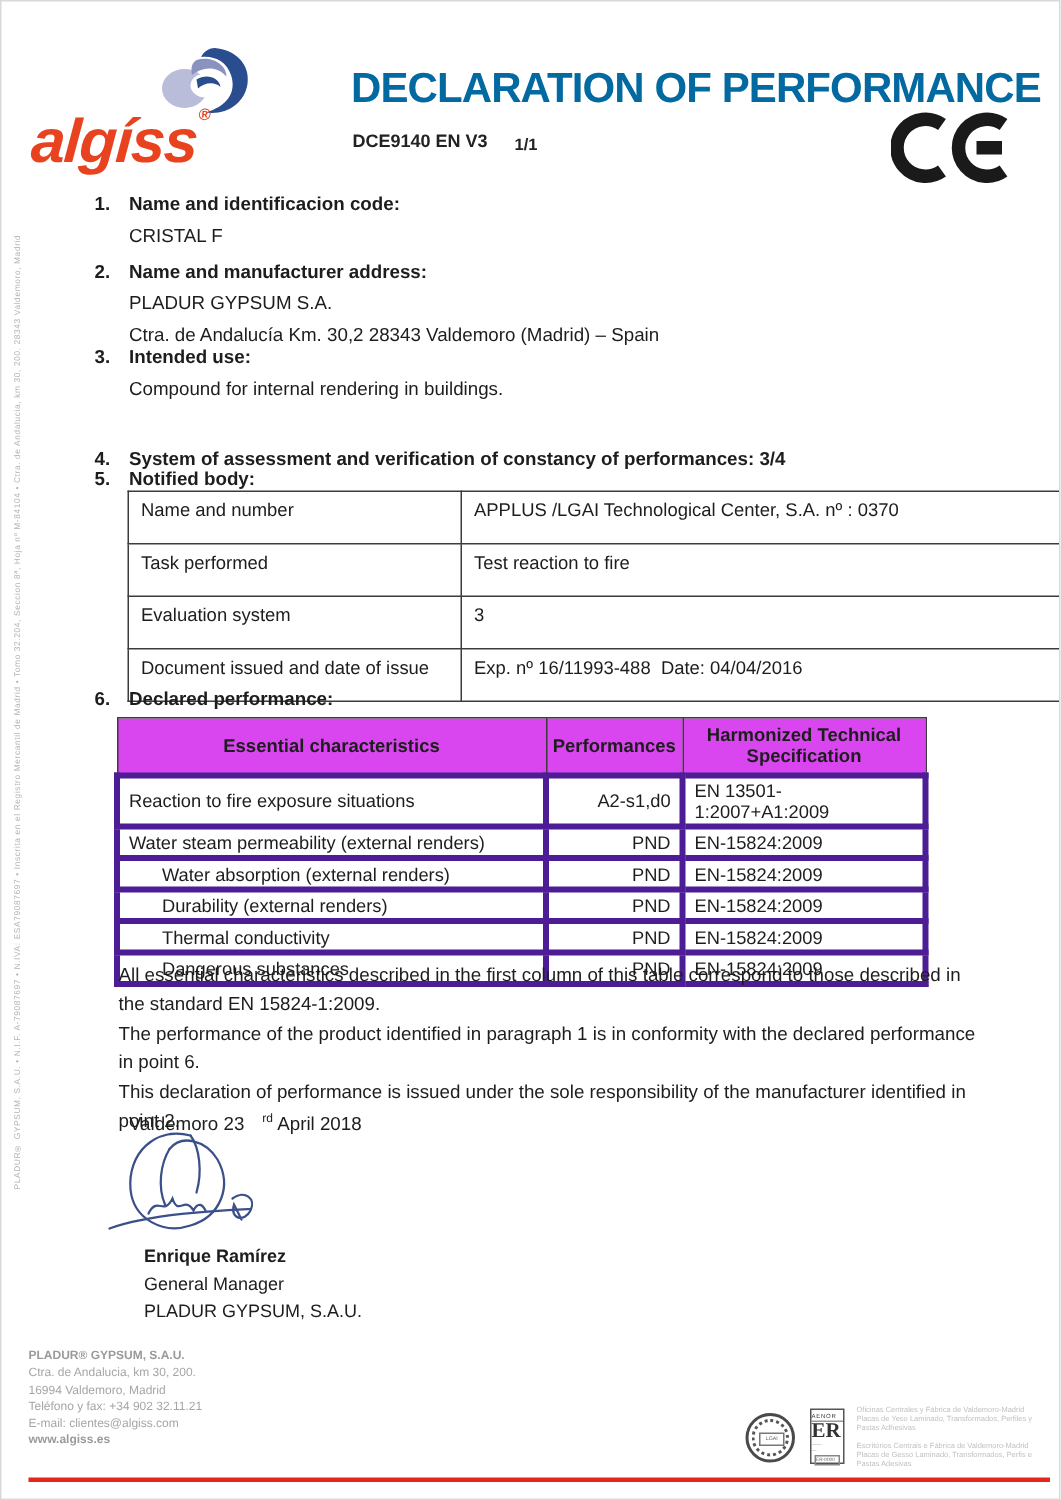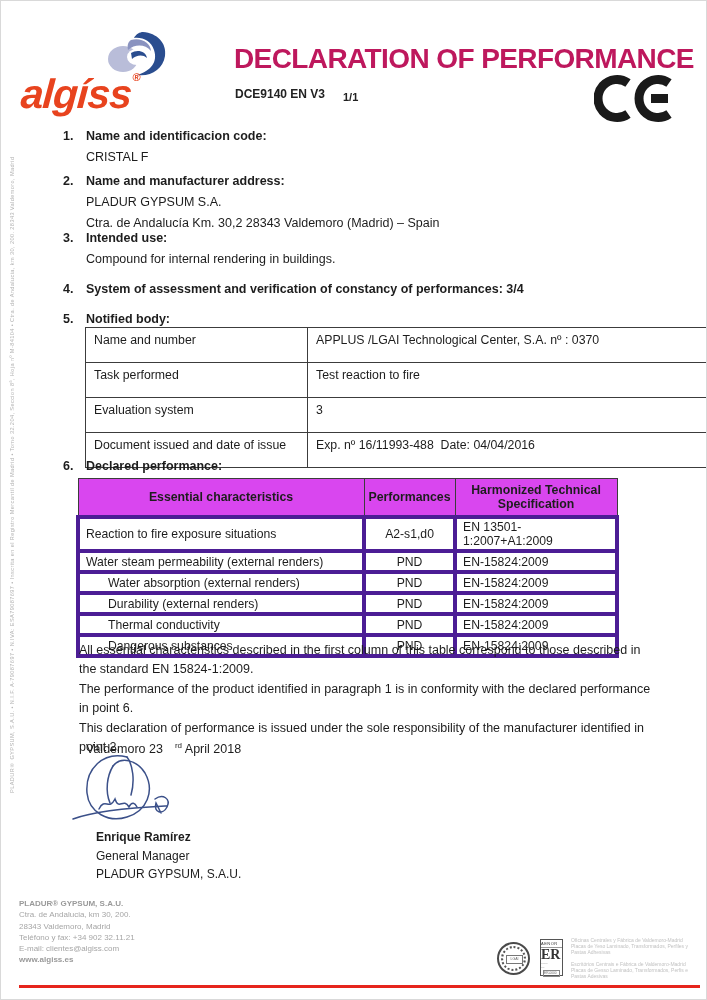--- a/index.html
+++ b/index.html
@@ -11,21 +11,21 @@
   
   .logo{position:absolute;left:20px;top:28px;width:160px;height:86px;}
   .logo-swirl{position:absolute;left:80px;top:2px;}
   .logo-text{
     position:absolute;left:0;bottom:0;font-size:41px;font-weight:bold;font-style:italic;
     color:#e8431e;letter-spacing:-1px;transform:skewX(-4deg);line-height:1;
   }
   .logo-reg{font-size:11px;font-style:normal;vertical-align:top;position:relative;top:-2px;}
   .doc-title{
     position:absolute;left:233px;top:42px;width:460px;
-    font-size:28px;font-weight:bold;letter-spacing:-0.6px;color:#be185d;white-space:nowrap;
+    font-size:28px;font-weight:bold;letter-spacing:-0.6px;color:#0369a1;white-space:nowrap;
   }
   .doc-code{position:absolute;left:234px;top:86px;font-size:12px;font-weight:bold;color:#222;}
   .page-indicator{position:absolute;left:342px;top:90px;font-size:11px;font-weight:bold;color:#222;}
   .ce-mark{position:absolute;left:593px;top:70px;}
   
   .side-text{
     position:absolute;left:8px;top:128px;height:664px;
     writing-mode:vertical-rl;transform:rotate(180deg);
     font-size:5.6px;color:#b3b3b3;letter-spacing:0.4px;white-space:nowrap;
   }
@@ -54,21 +54,21 @@
   .perf-table th{
     background:#d946ef;border:1px solid #3c3c3c;font-weight:bold;font-size:12.3px;
     padding:3px 4px;text-align:center;vertical-align:middle;height:30px;
   }
   .perf-table td{
     border:4px solid #4c1d95;padding:1px 6px;height:15px;vertical-align:middle;
   }
   .perf-table{border:1.5px solid #3c3c3c;}
   .col-char{width:277px;}
   .col-perf{width:76px;}
-  .cell-perf{text-align:center;}
+  .cell-perf{text-align:right;}
   .indent{padding-left:28px !important;margin-top:36px;}
   
   .closing{position:absolute;left:78px;top:640px;width:572px;font-size:12.5px;line-height:1.55;}
   .closing p{margin:0;}
   
   .place-date{position:absolute;left:85px;top:740px;font-size:12.5px;}
   .place-date sup{font-size:8px;padding-left:12px;}
   .signature-svg{position:absolute;left:68px;top:750px;}
   .signer{position:absolute;left:95px;top:827px;font-size:12px;line-height:18.5px;}
   .signer-name{font-weight:bold;}
@@ -144,21 +144,21 @@
     <div class="sec-head"><span class="sec-num">2.</span><span>Name and manufacturer address:</span></div>
     <div class="sec-line">PLADUR GYPSUM S.A.</div>
     <div class="sec-line">Ctra. de Andalucía Km. 30,2 28343 Valdemoro (Madrid) – Spain</div>
   </div>
 
   <div class="sec" style="top:230px">
     <div class="sec-head"><span class="sec-num">3.</span><span>Intended use:</span></div>
     <div class="sec-line">Compound for internal rendering in buildings.</div>
   </div>
 
-  <div class="sec" style="top:281px">
+  <div class="sec" style="top:298px">
     <div class="sec-head"><span class="sec-num">4.</span><span>System of assessment and verification of constancy of performances: 3/4</span></div>
   </div>
 
   <div class="sec" style="top:311px">
     <div class="sec-head"><span class="sec-num">5.</span><span>Notified body:</span></div>
   </div>
 
   <table class="nb-table">
     <tbody>
       <tr>
@@ -249,21 +249,21 @@
 
   <div class="signer">
     <div class="signer-name">Enrique Ramírez</div>
     <div>General Manager</div>
     <div>PLADUR GYPSUM, S.A.U.</div>
   </div>
 
   <div class="footer-left">
     <div class="footer-bold">PLADUR® GYPSUM, S.A.U.</div>
     <div>Ctra. de Andalucia, km 30, 200.</div>
-    <div>28343 Valdemoro, Madrid</div>
+    <div>16994 Valdemoro, Madrid</div>
     <div>Teléfono y fax: +34 902 32.11.21</div>
     <div>E-mail: clientes@algiss.com</div>
     <div class="footer-bold">www.algiss.es</div>
   </div>
 
   <div class="stamp">
     <div class="stamp-ring"></div>
     <div class="stamp-center">LGAI</div>
   </div>
 

